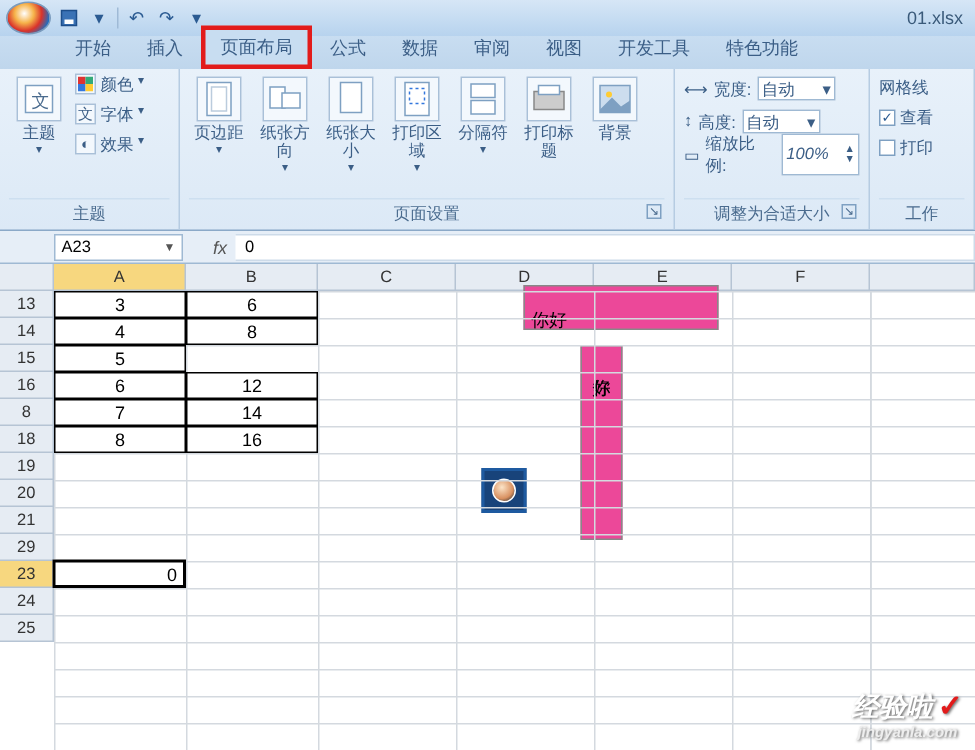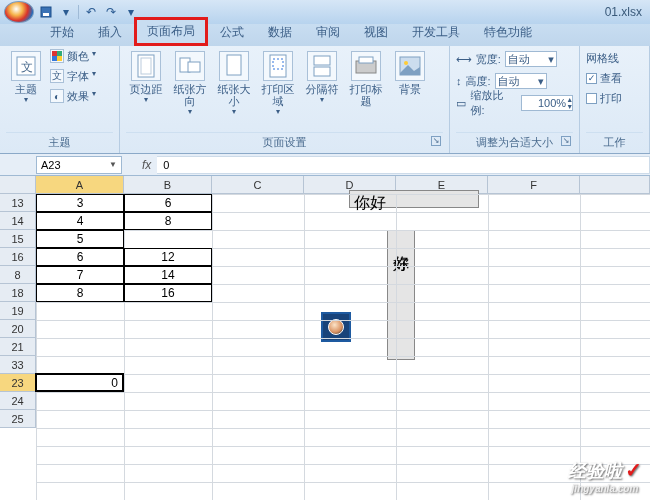--- a/index.html
+++ b/index.html
@@ -30,21 +30,21 @@
 .big-btn .lbl { font-size: 11px; color: #3b5e86; text-align: center; line-height: 12px; }
 .big-btn .caret { font-size: 8px; color: #3b5e86; }
 
 .col { display: flex; flex-direction: column; gap: 2px; }
 .small-row { display: flex; align-items: flex-start; gap: 3px; font-size: 11px; color: #3b5e86; height: 18px; cursor: pointer; }
 .small-row .ico-s { width: 14px; height: 14px; border: 1px solid #a9c0d8; background: #f3f8fd; display: inline-flex; align-items: center; justify-content: center; font-size: 10px; }
 .small-row .caret { font-size: 8px; }
 
 .scale-group .row { display: flex; align-items: center; gap: 4px; font-size: 11px; color: #3b5e86; height: 20px; }
 .scale-group .sel { width: 52px; height: 16px; border: 1px solid #9fb9d3; background: #fff; font-size: 11px; padding: 0 2px; display: flex; justify-content: space-between; align-items: center; }
-.scale-group .spin { width: 52px; height: 16px; border: 1px solid #9fb9d3; background: #fff; font-size: 11px; padding: 0 16px; display: flex; justify-content: space-between; align-items: center; }
+.scale-group .spin { width: 52px; height: 28px; border: 1px solid #9fb9d3; background: #fff; font-size: 11px; padding: 0 2px; display: flex; justify-content: space-between; align-items: center; font-style: italic; }
 
 .grid-group .row { display: flex; align-items: center; gap: 3px; font-size: 11px; color: #3b5e86; height: 18px; }
 .chk { width: 11px; height: 11px; border: 1px solid #7ea0c2; background: #fff; display: inline-flex; align-items: center; justify-content: center; font-size: 9px; color: #2b5b92; }
 
 
 .fbar { height: 22px; background: #e6eef7; border-bottom: 1px solid #9fb9d3; display: flex; align-items: center; }
 .namebox { width: 86px; height: 18px; margin-left: 36px; border: 1px solid #9fb9d3; background: #fff; display: flex; align-items: center; padding: 0 4px; font-size: 11px; justify-content: space-between; }
 .namebox .dd { font-size: 8px; color: #555; }
 .fx-sep { width: 20px; display: flex; justify-content: center; color: #888; }
 .fx { font-style: italic; color: #555; margin-right: 6px; }
@@ -60,21 +60,21 @@
 .rowhead { height: 18px; border-right: 1px solid #b6c4d4; border-bottom: 1px solid #b6c4d4; background: #e6ecf3; text-align: center; font-size: 11px; color: #333; line-height: 18px; }
 .rowhead.sel { background: #f7d77f; }
 
 .cells { position: absolute; left: 36px; top: 18px; right: 0; bottom: 0; }
 .gridline-v { position: absolute; top: 0; bottom: 0; width: 1px; background: #d4d9df; }
 .gridline-h { position: absolute; left: 0; right: 0; height: 1px; background: #d4d9df; }
 
 .data-cell { position: absolute; height: 18px; border: 1px solid #000; text-align: center; font-size: 12px; line-height: 17px; background: #fff; }
 .active-cell { position: absolute; border: 2px solid #000; background: #fff; text-align: right; padding-right: 4px; font-size: 12px; line-height: 17px; }
 
-.textbox { position: absolute; border: 1px solid #888; background: #e5e5e5; font-size: 16px; padding: 2px 4px; }
+.textbox { position: absolute; border: 1px solid #888; background: #ec4899; font-size: 12px; padding: 14px 4px; }
 
 .pic { position: absolute; width: 30px; height: 30px; background: #18437a; border: 2px solid #1e5aa0; display: flex; align-items: center; justify-content: center; }
 .pic-inner { width: 16px; height: 16px; border-radius: 50%; background: radial-gradient(circle at 40% 35%, #fce4c8, #d89060 60%, #333 90%); border: 1px solid #fff; }
 
 
 .watermark { position: absolute; right: 8px; bottom: 6px; color: #fff; font-weight: bold; font-style: italic; text-shadow: 1px 1px 2px rgba(0,0,0,.6); display: flex; align-items: baseline; gap: 4px; }
 .watermark .check { color: #e21b1b; font-size: 20px; font-style: normal; }
 .watermark .sub { font-size: 10px; color: #eee; display: block; text-align: center; }
 
 svg { display: block; }
@@ -306,21 +306,21 @@
   <div class="rowheads" id="rowheads">
       <div class="rowhead">13</div>
       <div class="rowhead">14</div>
       <div class="rowhead">15</div>
       <div class="rowhead">16</div>
       <div class="rowhead">8</div>
       <div class="rowhead">18</div>
       <div class="rowhead">19</div>
       <div class="rowhead">20</div>
       <div class="rowhead">21</div>
-      <div class="rowhead">33</div>
+      <div class="rowhead">29</div>
       <div class="rowhead sel">23</div>
       <div class="rowhead">24</div>
       <div class="rowhead">25</div>
     </div>
   <div class="cells" id="cells">
 
     <div class="textbox" style="left:313px; top:-4px; width:130px; height:18px;"><span>你好</span></div>
 
     <div class="textbox" style="left:351px; top:36px; width:28px; height:130px; display:flex; align-items:flex-start; justify-content:center; padding-top:12px; line-height:16px;">
         <span style="writing-mode:vertical-rl">你好</span>

